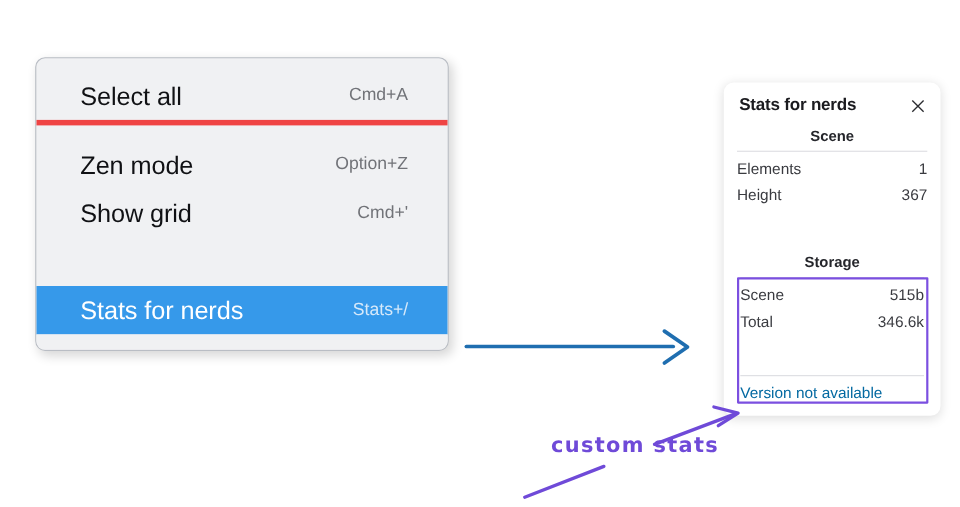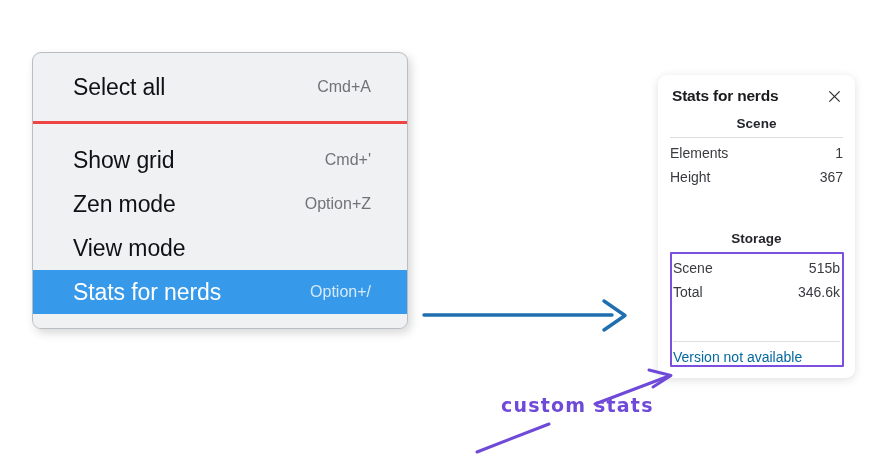--- a/index.html
+++ b/index.html
@@ -33,22 +33,22 @@
     border: 1px solid #b9bdc4;
     border-radius: 9px;
     box-shadow: 3px 4px 10px rgba(0,0,0,0.16);
     overflow: hidden;
     box-sizing: border-box;
   }
   .menu-group {
     padding: 8px 0 4px 0;
   }
   .menu-group.first {
-    padding: 12px 0 12px 0;
-    border-bottom: 3px solid #ef4444;
+    padding: 12px 0 0 0;
+    border-bottom: 5px solid #ef4444;
   }
   .menu-group.second {
     padding: 14px 0 0 0;
   }
   .menu-item {
     display: flex;
     align-items: center;
     justify-content: space-between;
     padding: 0 36px 0 40px;
     height: 44px;
@@ -192,33 +192,32 @@
 
     <div class="menu-group first">
       <div class="menu-item">
         <span class="label">Select all</span>
         <span class="shortcut">Cmd+A</span>
       </div>
     </div>
 
     <div class="menu-group second">
       <div class="menu-item">
+        <span class="label">Zen mode</span>
+        <span class="shortcut">Option+Z</span>
+      </div>
+      <div class="menu-item">
         <span class="label">Show grid</span>
         <span class="shortcut">Cmd+'</span>
       </div>
       <div class="menu-item">
-        <span class="label">Zen mode</span>
-        <span class="shortcut">Option+Z</span>
-      </div>
-      <div class="menu-item">
-        <span class="label">View mode</span>
       </div>
       <div class="menu-item selected">
         <span class="label">Stats for nerds</span>
-        <span class="shortcut">Option+/</span>
+        <span class="shortcut">Stats+/</span>
       </div>
     </div>
 
     <div class="menu-footer"></div>
   </div>
 
   <div class="stats-panel">
 
     <div class="stats-header">
       <span class="stats-title">Stats for nerds</span>

